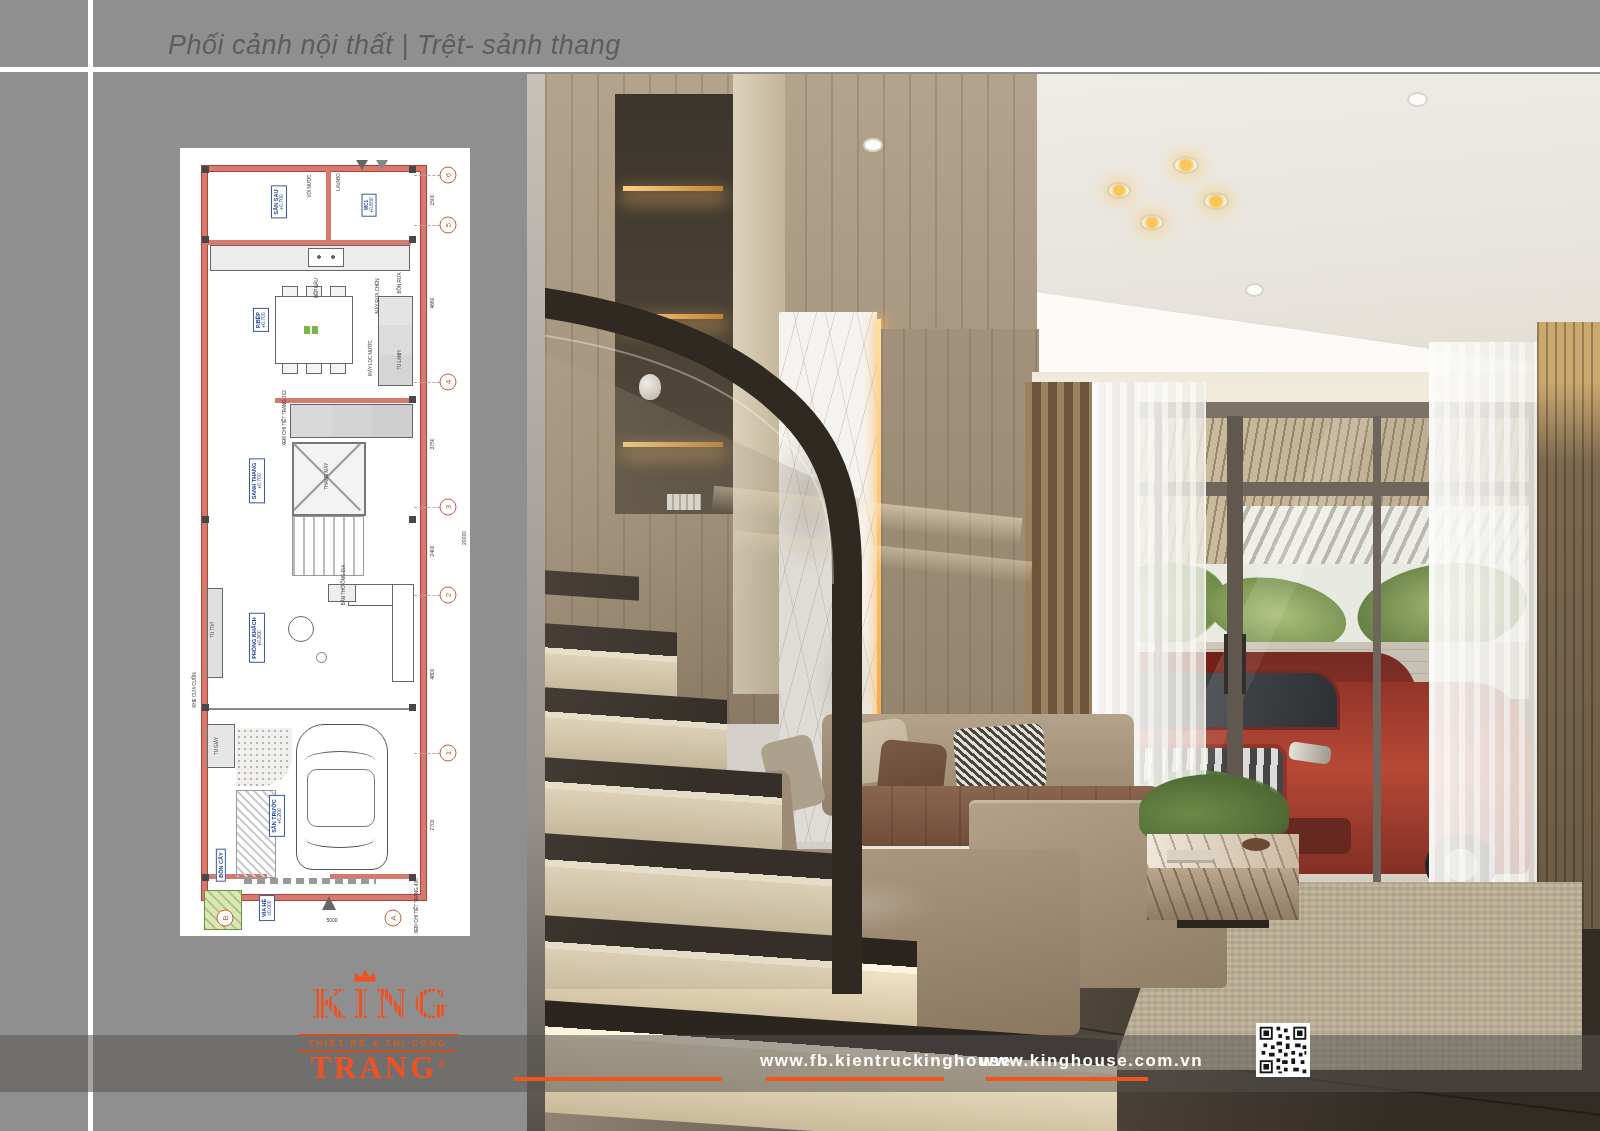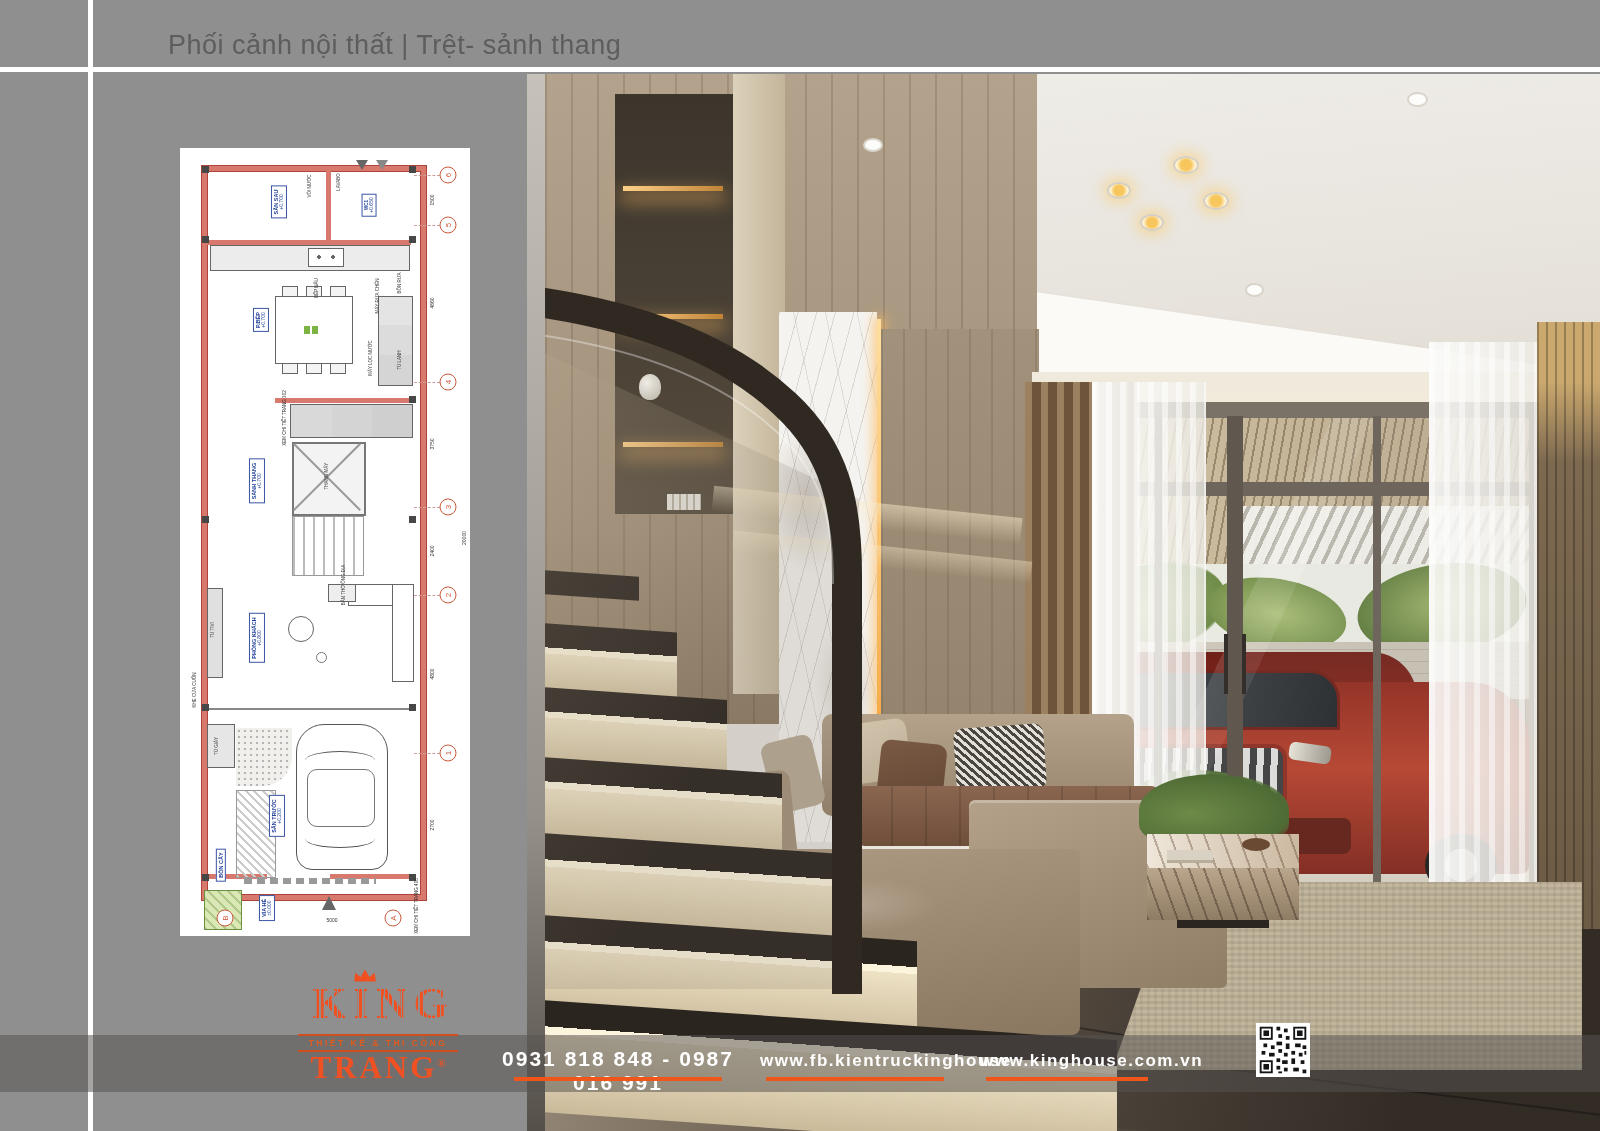--- a/index.html
+++ b/index.html
@@ -1,20 +1,20 @@
 <!DOCTYPE html>
 <html><head>
 <meta charset="utf-8">
 <style>
   html,body{margin:0;padding:0;background:#6e6e6e;}
   .page{position:relative;width:1600px;height:1131px;background:#8f8f8f;overflow:hidden;
         font-family:"Liberation Sans",sans-serif;}
   .a{position:absolute;}
   
-  .title{position:absolute;left:168px;top:30px;font-size:27px;color:#5d5d5d;letter-spacing:.5px;}
+  .title{position:absolute;left:168px;top:30px;font-size:27px;color:#5d5d5d;letter-spacing:.5px;font-style:italic;}
   .vline{position:absolute;left:88px;top:0;width:5px;height:1131px;background:#fff;}
   .hline{position:absolute;left:0;top:67px;width:1600px;height:5px;background:#fff;}
   
   .plan{position:absolute;left:180px;top:148px;width:290px;height:788px;background:#fff;overflow:hidden;}
   .pwall{position:absolute;background:#d8796d;}
   .pier{position:absolute;width:7px;height:7px;background:#474747;}
   .plabel{position:absolute;transform:translate(-50%,-50%) rotate(-90deg);background:#fff;
           border:1px solid #3a55a5;color:#21409a;font-size:5.5px;font-weight:bold;line-height:1.15;
           padding:1px 3px;text-align:center;white-space:nowrap;}
   .plabel .lvl{font-weight:normal;font-size:5px;display:block;}
@@ -364,21 +364,20 @@
          background:radial-gradient(circle,#f7c75e 0 40%,#fff2cf 70%);box-shadow:0 0 14px 4px rgba(250,205,110,.6);"></div>
     <div class="a" style="left:880px;top:18px;width:17px;height:11px;border-radius:50%;border:2px solid #d9d4ca;background:#fcfcfa;"></div>
     <div class="a" style="left:718px;top:209px;width:15px;height:10px;border-radius:50%;border:2px solid #d9d4ca;background:#fcfcfa;"></div>
     <div class="a" style="left:336px;top:64px;width:16px;height:10px;border-radius:50%;border:2px solid #d9d4ca;background:#fcfcfa;"></div>
 
     <div class="a" style="left:0;top:0;width:18px;height:1057px;
          background:linear-gradient(180deg,#c6c2ba,#95908a 70%,#55504a);"></div>
   </div>
 
   <div class="band"></div>
-  <div class="ftext" style="left:498px;top:1047px;width:240px;font-size:21px;">0931 818 848 - 0987 016 991</div>
   <div class="funder" style="left:514px;top:1077px;width:208px;"></div>
   <div class="ftext" style="left:760px;top:1051px;width:190px;font-size:17px;letter-spacing:1.5px;">www.fb.kientruckinghouse</div>
   <div class="funder" style="left:766px;top:1077px;width:178px;"></div>
   <div class="ftext" style="left:980px;top:1051px;width:176px;font-size:17px;letter-spacing:1.5px;">www.kinghouse.com.vn</div>
   <div class="funder" style="left:986px;top:1077px;width:162px;"></div>
 
   <svg width="54" height="56" viewBox="0 0 29 29" style="position:absolute;left:1256px;top:1022px;">
     <rect width="29" height="29" fill="#fff"></rect>
     <g fill="#151515">
       <rect x="2" y="2" width="7" height="7"></rect>

